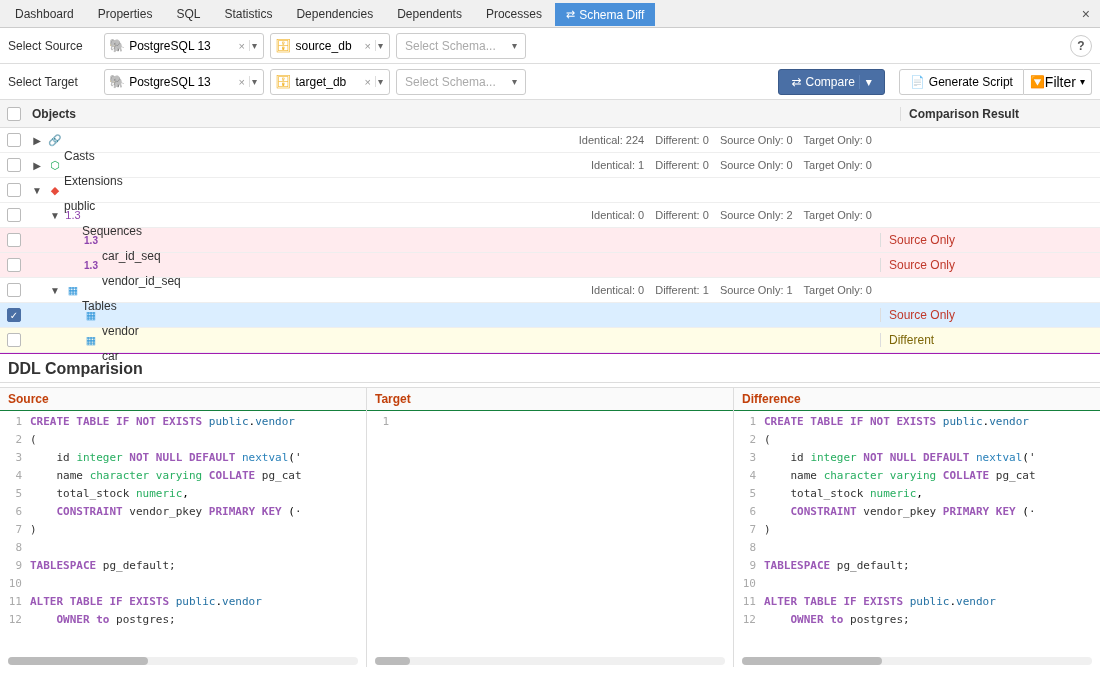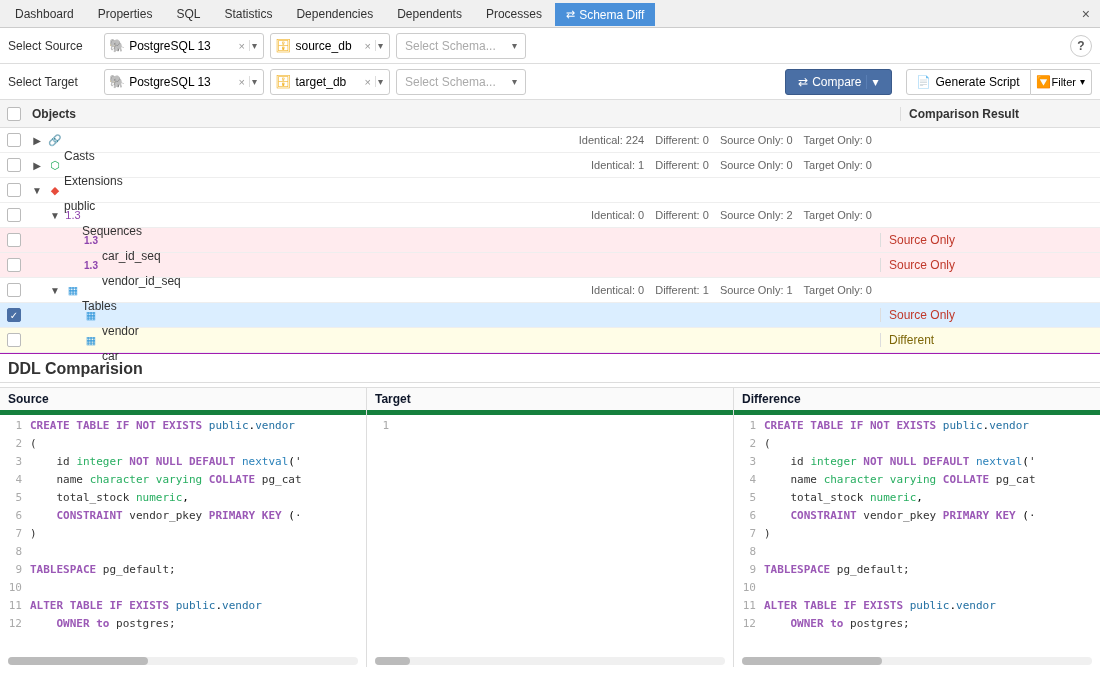--- a/index.html
+++ b/index.html
@@ -50,21 +50,21 @@
     .result-source-only { color: #c0392b; }
     .result-different { color: #7d6608; }
 
     
     .ddl-section { padding: 6px 8px 4px 8px; border-bottom: 1px solid #ddd; }
     .ddl-title { font-size: 16px; font-weight: 600; color: #333; }
 
     .ddl-panels { display: flex; height: 280px; border-top: 1px solid #ddd; margin-top: 4px; }
     .ddl-panel { flex: 1; display: flex; flex-direction: column; border-right: 1px solid #ddd; overflow: hidden; }
     .ddl-panel:last-child { border-right: none; }
-    .ddl-panel-title { font-size: 12px; font-weight: 600; color: #0f172a; padding: 4px 8px; border-bottom: 5px solid #15803d; background: #fafafa; }
+    .ddl-panel-title { font-size: 12px; font-weight: 600; color: #c2410c; padding: 4px 8px; border-bottom: 1px solid #15803d; background: #fafafa; }
     .ddl-content { flex: 1; overflow: auto; padding: 4px 0; background: #fff; }
     .code-line { display: flex; min-height: 18px; font-family: 'Consolas', 'Monaco', monospace; font-size: 11px; }
     .line-num { width: 30px; text-align: right; padding-right: 8px; color: #aaa; flex-shrink: 0; user-select: none; }
     .line-code { flex: 1; white-space: pre; }
 
     
     .kw { color: #9b59b6; font-weight: bold; }
     .type { color: #27ae60; }
     .func { color: #2980b9; }
     .ident { color: #2471a3; }
@@ -164,21 +164,21 @@
     <span class="dropdown-arrow">▾</span>
   </button>
 
   <div style="display:flex; margin-left:8px;">
     <button class="gen-script-btn">
       <span>📄</span>
       <span>Generate Script</span>
     </button>
     <button class="filter-btn">
       <span>🔽</span>
-      <span style="font-size:11px;">Filter</span>
+      <span style="font-size:14px;">Filter</span>
       <span style="font-size:10px; margin-left:4px;">▾</span>
     </button>
   </div>
 </div>
 
 <div class="objects-table">
 
   <div class="table-header">
     <div class="th-check">
       <div class="cb"></div>

